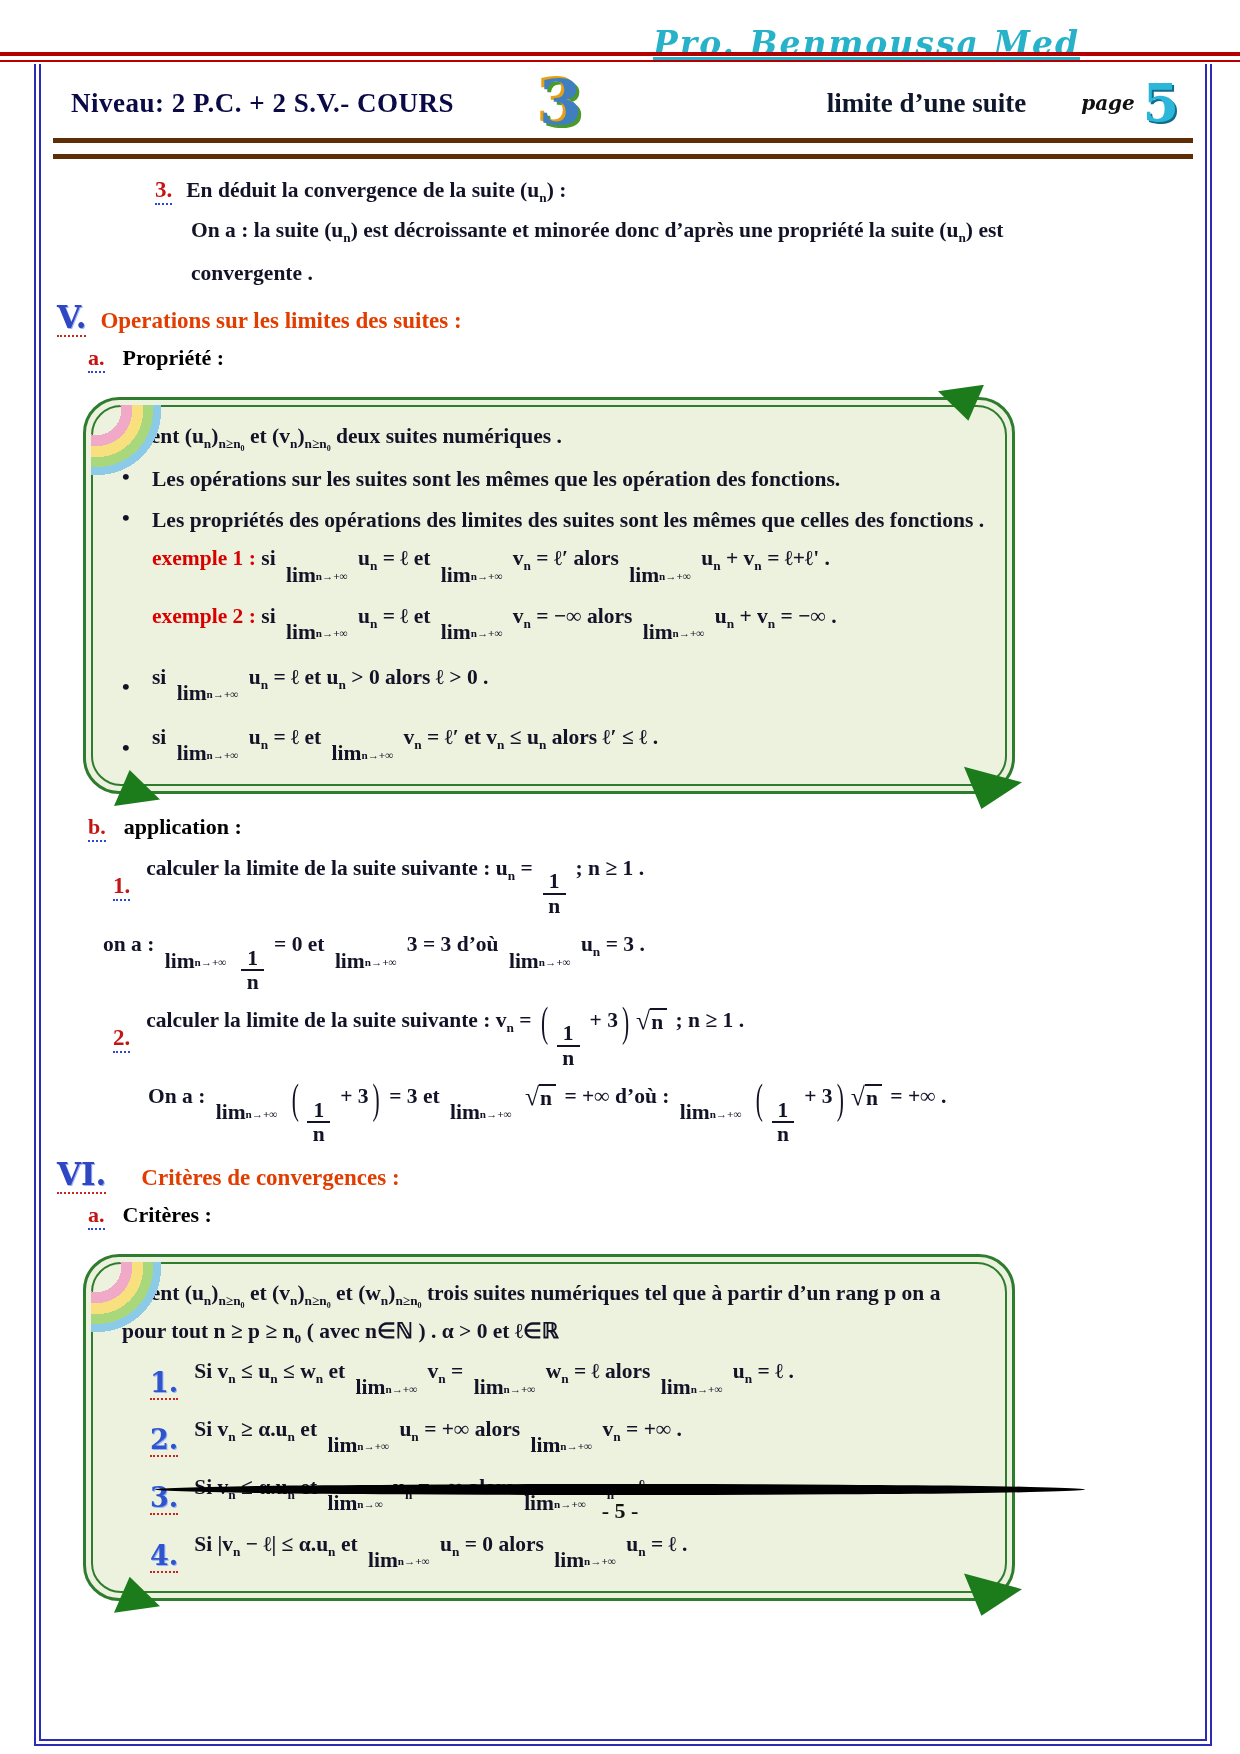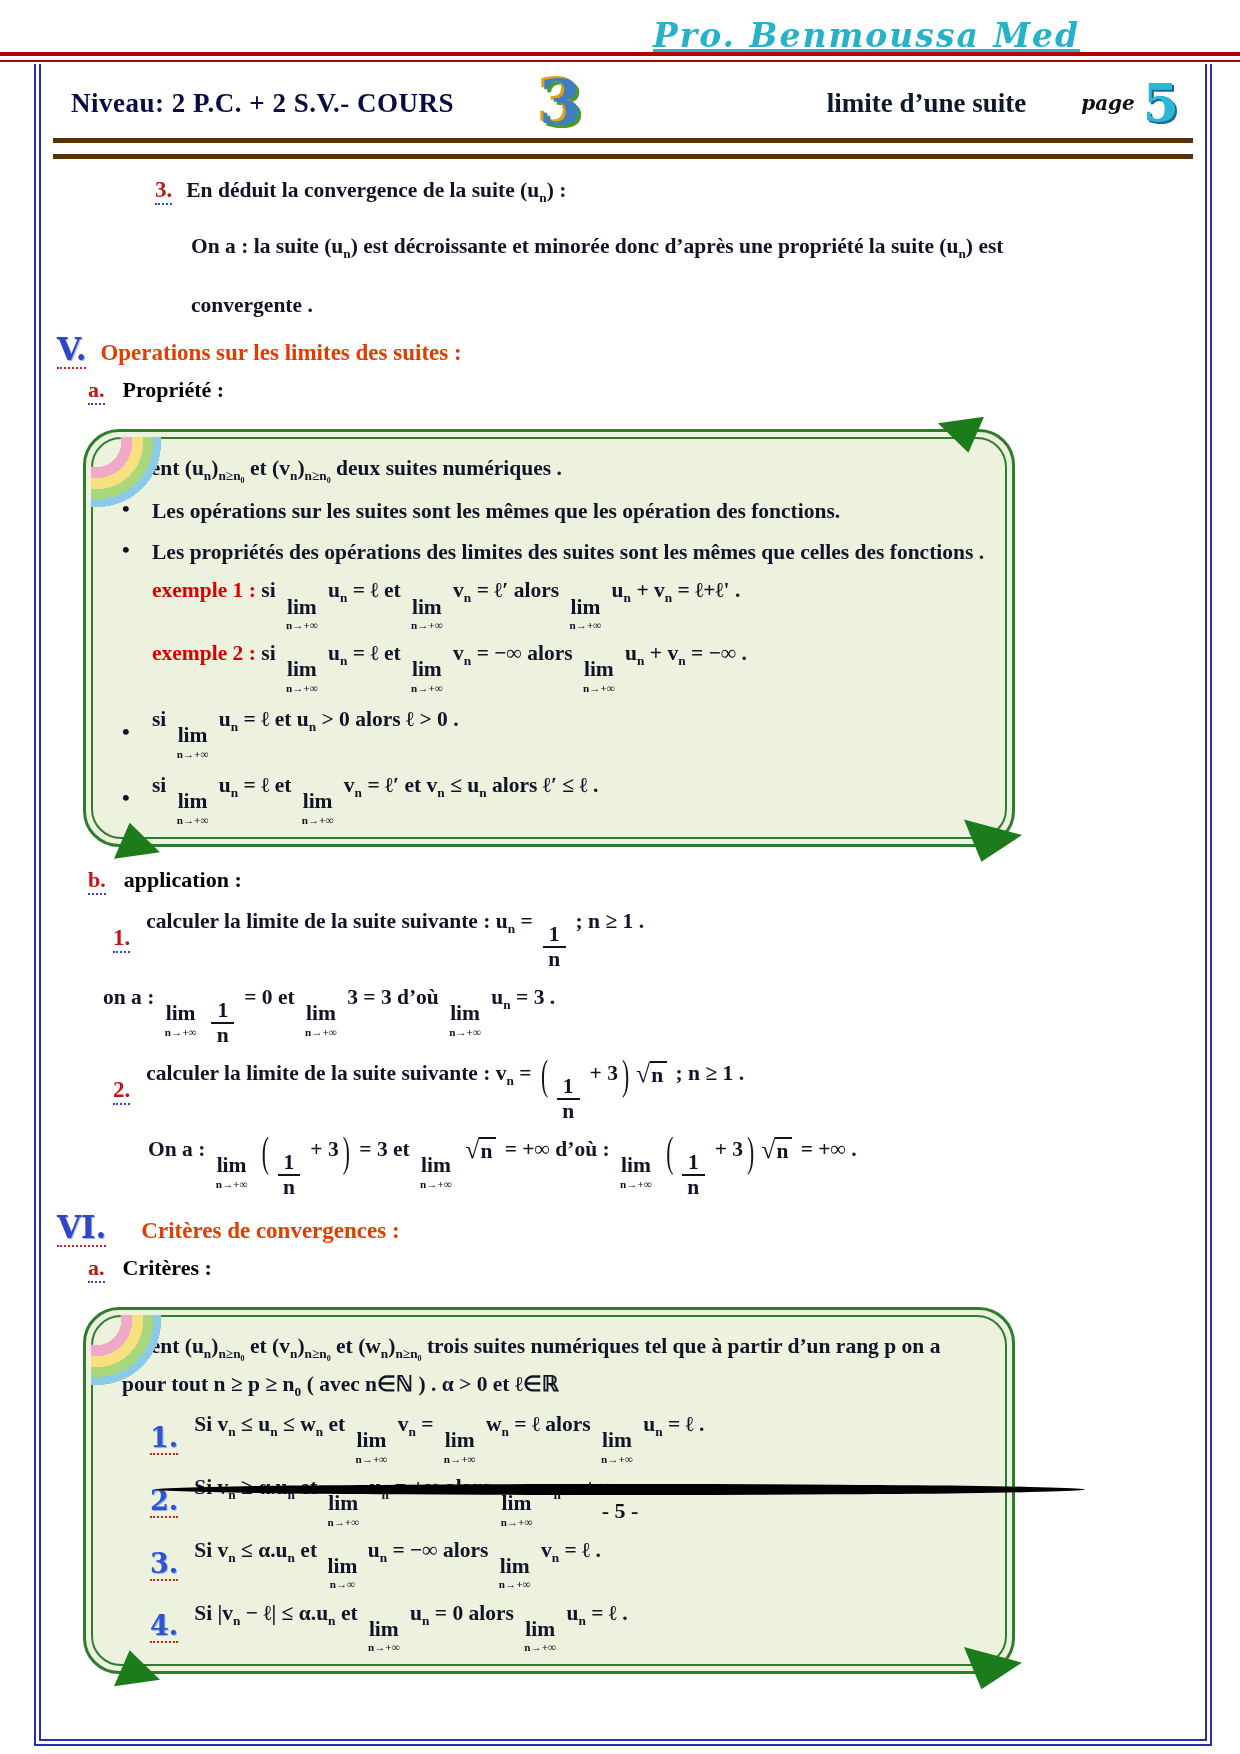--- a/index.html
+++ b/index.html
@@ -1,20 +1,20 @@
 <!DOCTYPE html>
 <html><head>
 <meta charset="utf-8">
 <style>
   html,body{margin:0;padding:0;background:#ffffff;}
   body{width:1240px;height:1754px;font-family:"Liberation Serif",serif;font-weight:bold;color:#131328;overflow:hidden;}
   .page{position:relative;width:1240px;height:1754px;background:#fff;}
 
   
-  .author{position:absolute;top:16px;right:160px;font-family:"DejaVu Serif",serif;
+  .author{position:absolute;top:24px;right:160px;font-family:"DejaVu Serif",serif;
           font-size:33px;font-style:italic;font-weight:bold;color:#27b2ca;
           text-decoration:underline;letter-spacing:2px;}
   .red-rule{position:absolute;top:52px;left:0;width:1240px;height:4px;
             border-top:4px solid #b40000;border-bottom:2px solid #b40000;}
 
   
   .frame{position:absolute;top:64px;left:34px;right:28px;bottom:8px;
          border-left:7px double #2b2bb4;border-right:7px double #2b2bb4;border-bottom:7px double #2b2bb4;}
 
   
@@ -26,21 +26,21 @@
   .h-pageword{font-family:"DejaVu Serif",serif;font-size:20px;font-style:italic;color:#101010;margin-left:55px;}
   .h-pagenum{font-family:"DejaVu Serif",serif;font-size:52px;line-height:1;color:#2cb6d9;margin-left:8px;
              text-shadow:2px 2px 0 #126d8a;}
   .brown-rule{height:11px;border-top:5px solid #5e2f06;border-bottom:5px solid #5e2f06;margin:2px 12px 0 12px;}
 
   
   .content{padding:12px 20px 0 16px;font-size:21.5px;color:#131328;}
 
   .intro-item{display:flex;align-items:baseline;margin:6px 0 0 98px;}
   .num-red{color:#c41414;border-bottom:2px dotted #2b46d8;margin-right:14px;font-size:23px;white-space:nowrap;}
-  .body-line{margin:24px 0 0 134px;line-height:1.5;}
+  .body-line{margin:8px 0 0 134px;line-height:1.5;}
 
   .sec-head{display:flex;align-items:baseline;margin-top:10px;}
   .sec-num{font-family:"DejaVu Serif",serif;font-size:31px;color:#2f47c2;margin-right:14px;
            text-shadow:1px 1px 0 #9fb1f5;border-bottom:2px dotted #cc2222;}
   .sec-head.vi .sec-num{margin-right:35px;}
   .sec-title{color:#e23d00;font-size:23px;}
 
   .sub-head{display:flex;align-items:baseline;margin:8px 0 0 31px;}
   .sub-num{color:#c41414;border-bottom:2px dotted #2b46d8;margin-right:18px;font-size:22px;}
   .sub-title{color:#000000;font-size:22px;}
@@ -70,21 +70,21 @@
   .sol-row{margin:12px 0 0 46px;line-height:1.4;}
   .sol-row.indent{margin-left:91px;}
 
   
   .crit-row{display:flex;align-items:center;margin:10px 0 0 28px;}
   .crit-num{font-family:"DejaVu Serif",serif;font-size:27px;color:#2f55cc;border-bottom:2px dotted #cc2222;
             margin-right:16px;text-shadow:1px 1px 0 #9ab0ff;}
 
   
   sub{font-size:0.62em;font-weight:bold;}
-  .mlim{display:inline-flex;flex-direction:column;align-items:center;line-height:1;vertical-align:-0.75em;margin:0 5px;}
+  .mlim{display:inline-flex;flex-direction:row;align-items:center;line-height:1;vertical-align:-0.75em;margin:8px 5px;}
   .mlim .top{font-size:1em;}
   .mlim .bot{font-size:0.52em;margin-top:2px;white-space:nowrap;}
   .mfrac{display:inline-flex;flex-direction:column;align-items:center;line-height:1.05;vertical-align:-0.62em;margin:0 4px;}
   .mfrac .num{padding:0 6px;border-bottom:2px solid currentColor;}
   .mfrac .den{padding:0 6px;}
   .msqrt{display:inline-flex;align-items:flex-start;margin:0 3px;vertical-align:-0.1em;}
   .msqrt .rad{font-size:1.2em;line-height:1;}
   .msqrt .arg{border-top:2px solid currentColor;line-height:1.2;padding:0 4px 0 1px;}
   .mpar{display:inline-block;transform:scaleY(2.0);vertical-align:-0.12em;margin:0 4px;font-weight:normal;}
 

